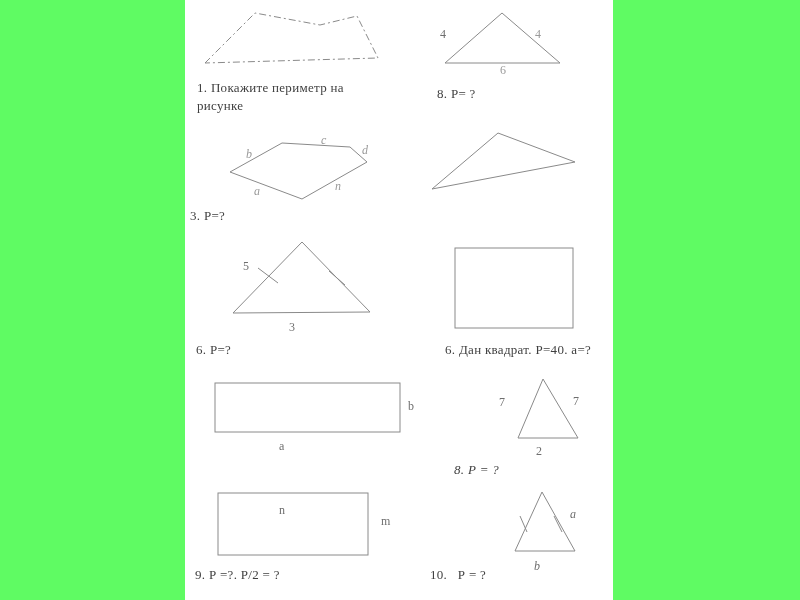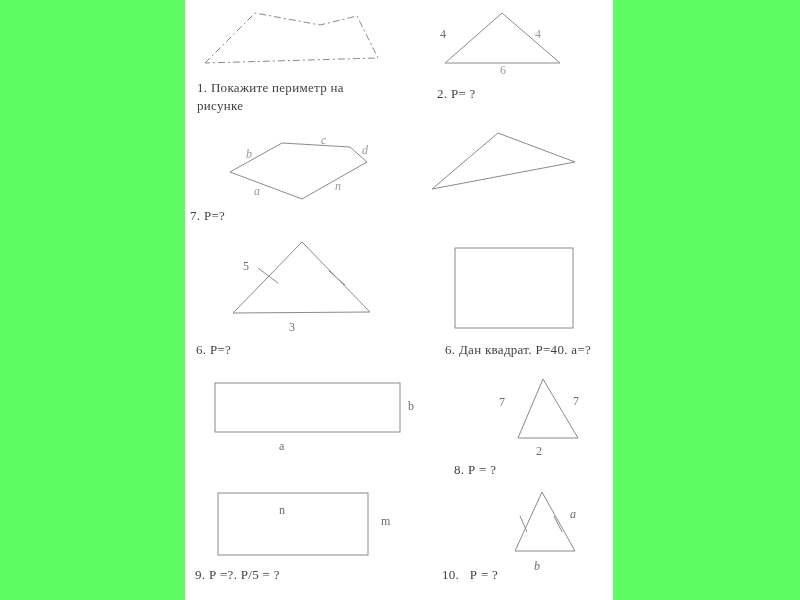--- a/index.html
+++ b/index.html
@@ -82,20 +82,20 @@
     <text class="slabel" x="381" y="525">m</text>
 
     <polygon class="shape-line" points="542,492 515,551 575,551"></polygon>
     <line class="tick" x1="520" y1="516" x2="527" y2="532"></line>
     <line class="tick" x1="554" y1="516" x2="562" y2="532"></line>
     <text class="slabel lit" x="570" y="518">a</text>
     <text class="slabel lit" x="534" y="570">b</text>
   </svg>
 
   <div class="caption wrap" style="left:197px;top:79px;width:165px;">1. Покажите периметр на рисунке</div>
-  <div class="caption" style="left:437px;top:85px;">2. Р= ?</div>
-  <div class="caption" style="left:190px;top:207px;">7. Р=?</div>
+  <div class="caption" style="left:437px;top:85px;">8. Р= ?</div>
+  <div class="caption" style="left:190px;top:207px;">3. Р=?</div>
   <div class="caption" style="left:196px;top:341px;">6. Р=?</div>
   <div class="caption" style="left:445px;top:341px;text-align:right;">6. Дан квадрат. Р=40. а=?</div>
-  <div class="caption" style="left:454px;top:461px;">8. Р = ?</div>
-  <div class="caption" style="left:195px;top:566px;">9. Р =?. Р/5 = ?</div>
-  <div class="caption" style="left:430px;top:566px;margin-left:12px;">10.   Р = ?</div>
+  <div class="caption" style="left:454px;top:461px;font-style:italic;">8. Р = ?</div>
+  <div class="caption" style="left:195px;top:566px;">9. Р =?. Р/2 = ?</div>
+  <div class="caption" style="left:430px;top:566px;">10.   Р = ?</div>
 </div>
 
 </body></html>

